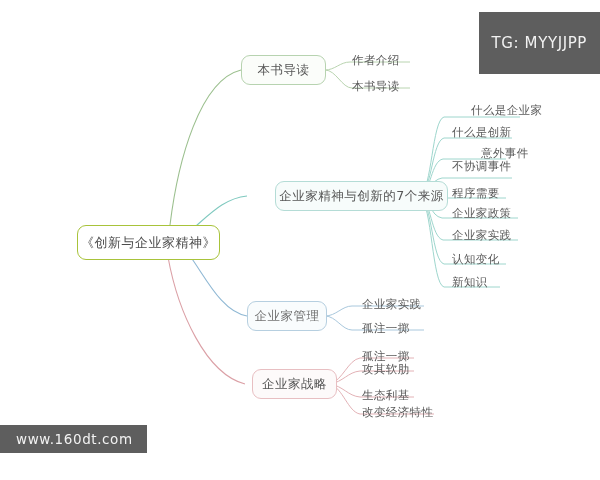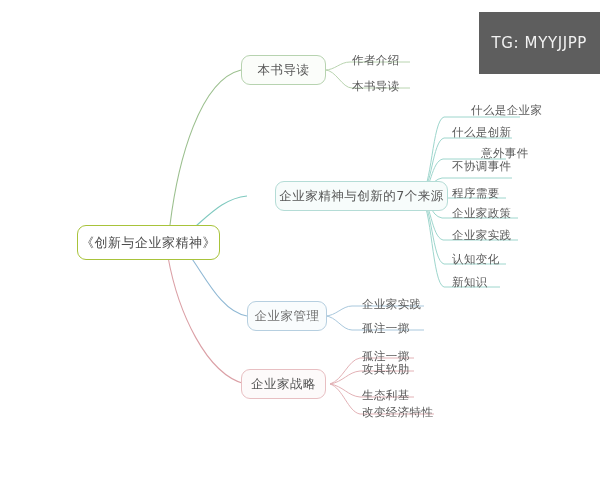--- a/index.html
+++ b/index.html
@@ -178,33 +178,36 @@
   <div class="node node-branch-blue" style="left:247px; top:301px; width:80px; height:30px;">
     <span>企业家管理</span>
   </div>
   <div class="leaf" style="left:362px; top:298px;">
     <span>企业家实践</span>
   </div>
   <div class="leaf" style="left:362px; top:322px;">
     <span>孤注一掷</span>
   </div>
 
-  <div class="node node-branch-pink" style="left:241px; top:369px; width:85px; height:30px;">
+  <div class="node node-branch-pink" style="left:252px; top:369px; width:85px; height:30px;">
     <span>企业家战略</span>
   </div>
   <div class="leaf" style="left:362px; top:350px;">
     <span>孤注一掷</span>
   </div>
   <div class="leaf" style="left:362px; top:363px;">
     <span>攻其软肋</span>
   </div>
   <div class="leaf" style="left:362px; top:389px;">
     <span>生态利基</span>
   </div>
   <div class="leaf" style="left:362px; top:406px;">
     <span>改变经济特性</span>
   </div>
 
   <div class="watermark" id="wm-tg">
     <span>TG: MYYJJPP</span>
   </div>
+  <div class="watermark" id="wm-site">
+    <span>www.160dt.com</span>
+  </div>
 
 </div>
 
 </body></html>

